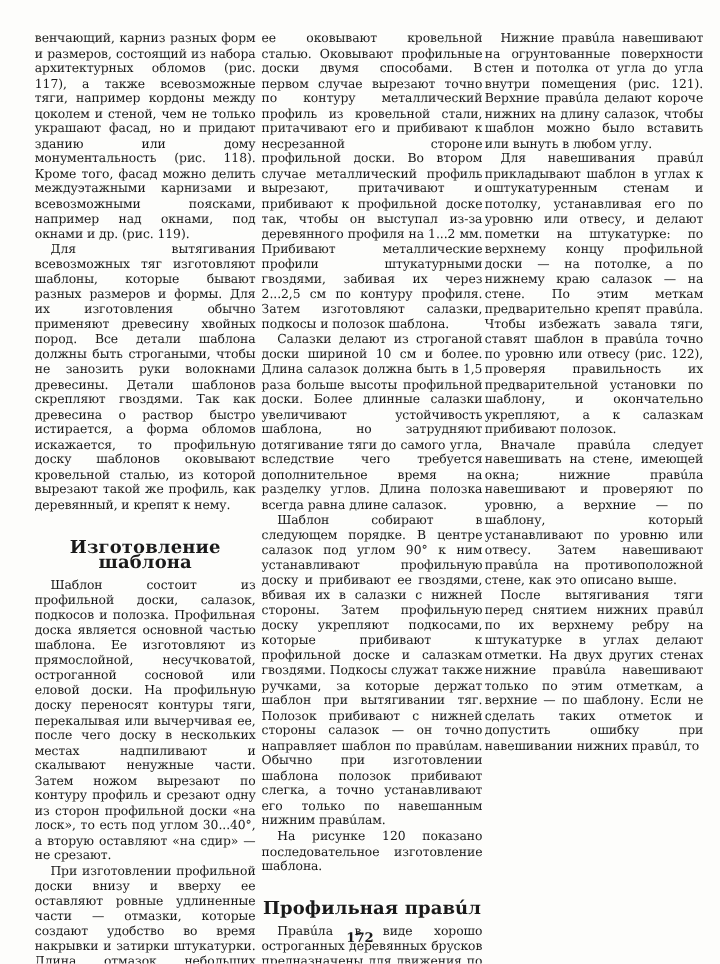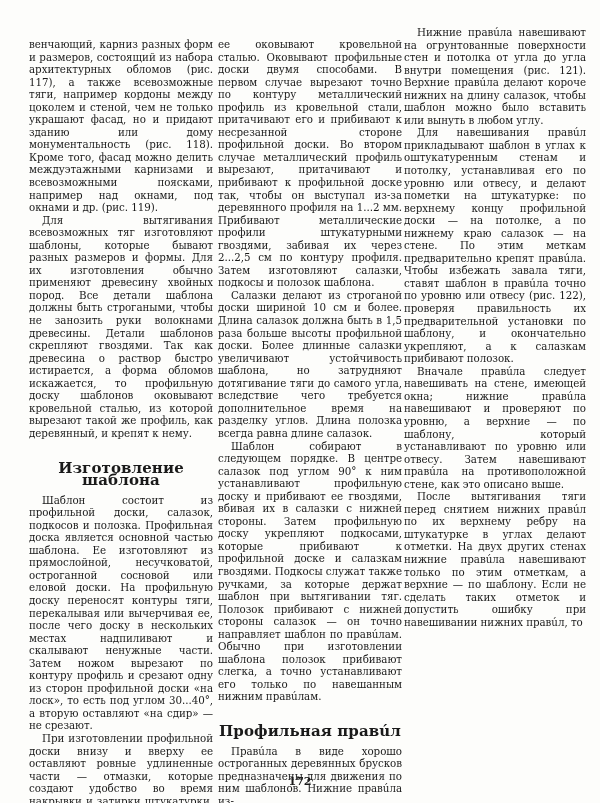--- a/index.html
+++ b/index.html
@@ -10,21 +10,21 @@
   }
   .col {
     position: absolute; top: 26px; width: 184px;
     font-size: 10.3px; line-height: 12.55px;
     text-align: justify; hyphens: manual; letter-spacing: -0.05px;
   }
   #col1 { left: 29px; }
   #col2 { left: 218px; }
   #col3 { left: 404px; width: 182px; }
   .col p { margin: 0; text-indent: 13px; }
-  .col p.cont { text-indent: 0; margin-top: 12px; }
+  .col p.cont { text-indent: 0; }
   .col h2 {
     font-family: "DejaVu Serif", "Liberation Serif", serif;
     font-size: 15px; font-weight: bold; margin: 22px 0 7px 0;
     text-indent: 0; text-align: center; letter-spacing: 0.1px;
   }
   #page-number {
     position: absolute; top: 775px; left: 0; width: 600px;
     text-align: center; font-size: 11px; font-weight: bold;
   }
 </style>
@@ -35,20 +35,21 @@
     <p class="cont">венчающий, карниз разных форм и размеров, состоящий из набора архитектурных обломов (рис. 117), а также всевозможные тяги, например кордоны между цоколем и стеной, чем не только украшают фасад, но и придают зданию или дому монументальность (рис. 118). Кроме того, фасад можно делить междуэтажными карнизами и всевозможными поясками, например над окнами, под окнами и др. (рис. 119).</p>
     <p>Для вытягивания всевозможных тяг изготовляют шаблоны, которые бывают разных размеров и формы. Для их изготовления обычно применяют древесину хвойных пород. Все детали шаблона должны быть строгаными, чтобы не занозить руки волокнами древесины. Детали шаблонов скрепляют гвоздями. Так как древесина о раствор быстро истирается, а форма обломов искажается, то профильную доску шаблонов оковывают кровельной сталью, из которой вырезают такой же профиль, как деревянный, и крепят к нему.</p>
     <h2>Изготовление шаблона</h2>
     <p>Шаблон состоит из профильной доски, салазок, подкосов и полозка. Профильная доска является основной частью шаблона. Ее изготовляют из прямослойной, несучковатой, острoганной сосновой или еловой доски. На профильную доску переносят контуры тяги, перекалывая или вычерчивая ее, после чего доску в нескольких местах надпиливают и скалывают ненужные части. Затем ножом вырезают по контуру профиль и срезают одну из сторон профильной доски «на лоск», то есть под углом 30...40°, а вторую оставляют «на сдир» — не срезают.</p>
     <p>При изготовлении профильной доски внизу и вверху ее оставляют ровные удлиненные части — отмазки, которые создают удобство во время накрывки и затирки штукатурки. Длина отмазок небольших размеров должна быть не менее 5 см.</p>
   </div>
 <div id="col2" class="col">
     <p class="cont">ее оковывают кровельной сталью. Оковывают профильные доски двумя способами. В первом случае вырезают точно по контуру металлический профиль из кровельной стали, притачивают его и прибивают к несрезанной стороне профильной доски. Во втором случае металлический профиль вырезают, притачивают и прибивают к профильной доске так, чтобы он выступал из-за деревянного профиля на 1...2 мм. Прибивают металлические профили штукатурными гвоздями, забивая их через 2...2,5 см по контуру профиля. Затем изготовляют салазки, подкосы и полозок шаблона.</p>
     <p>Салазки делают из строганой доски шириной 10 см и более. Длина салазок должна быть в 1,5 раза больше высоты профильной доски. Более длинные салазки увеличивают устойчивость шаблона, но затрудняют дотягивание тяги до самого угла, вследствие чего требуется дополнительное время на разделку углов. Длина полозка всегда равна длине салазок.</p>
     <p>Шаблон собирают в следующем порядке. В центре салазок под углом 90° к ним устанавливают профильную доску и прибивают ее гвоздями, вбивая их в салазки с нижней стороны. Затем профильную доску укрепляют подкосами, которые прибивают к профильной доске и салазкам гвоздями. Подкосы служат также ручками, за которые держат шаблон при вытягивании тяг. Полозок прибивают с нижней стороны салазок — он точно направляет шаблон по правúлам. Обычно при изготовлении шаблона полозок прибивают слегка, а точно устанавливают его только по навешанным нижним правúлам.</p>
+    <p>На рисунке 120 показано последовательное изготовление шаблона.</p>
     <h2>Профильная правúл</h2>
     <p>Правúла в виде хорошо остроганных деревянных брусков предназначены для движения по ним шаблонов. Нижние правúла из-</p>
   </div>
 <div id="col3" class="col">
     <p>Нижние правúла навешивают на огрунтованные поверхности стен и потолка от угла до угла внутри помещения (рис. 121). Верхние правúла делают короче нижних на длину салазок, чтобы шаблон можно было вставить или вынуть в любом углу.</p>
     <p>Для навешивания правúл прикладывают шаблон в углах к оштукатуренным стенам и потолку, устанавливая его по уровню или отвесу, и делают пометки на штукатурке: по верхнему концу профильной доски — на потолке, а по нижнему краю салазок — на стене. По этим меткам предварительно крепят правúла. Чтобы избежать завала тяги, ставят шаблон в правúла точно по уровню или отвесу (рис. 122), проверяя правильность их предварительной установки по шаблону, и окончательно укрепляют, а к салазкам прибивают полозок.</p>
     <p>Вначале правúла следует навешивать на стене, имеющей окна; нижние правúла навешивают и проверяют по уровню, а верхние — по шаблону, который устанавливают по уровню или отвесу. Затем навешивают правúла на противоположной стене, как это описано выше.</p>
     <p>После вытягивания тяги перед снятием нижних правúл по их верхнему ребру на штукатурке в углах делают отметки. На двух других стенах нижние правúла навешивают только по этим отметкам, а верхние — по шаблону. Если не сделать таких отметок и допустить ошибку при навешивании нижних правúл, то</p>
   </div>
 <div id="page-number">172</div>

